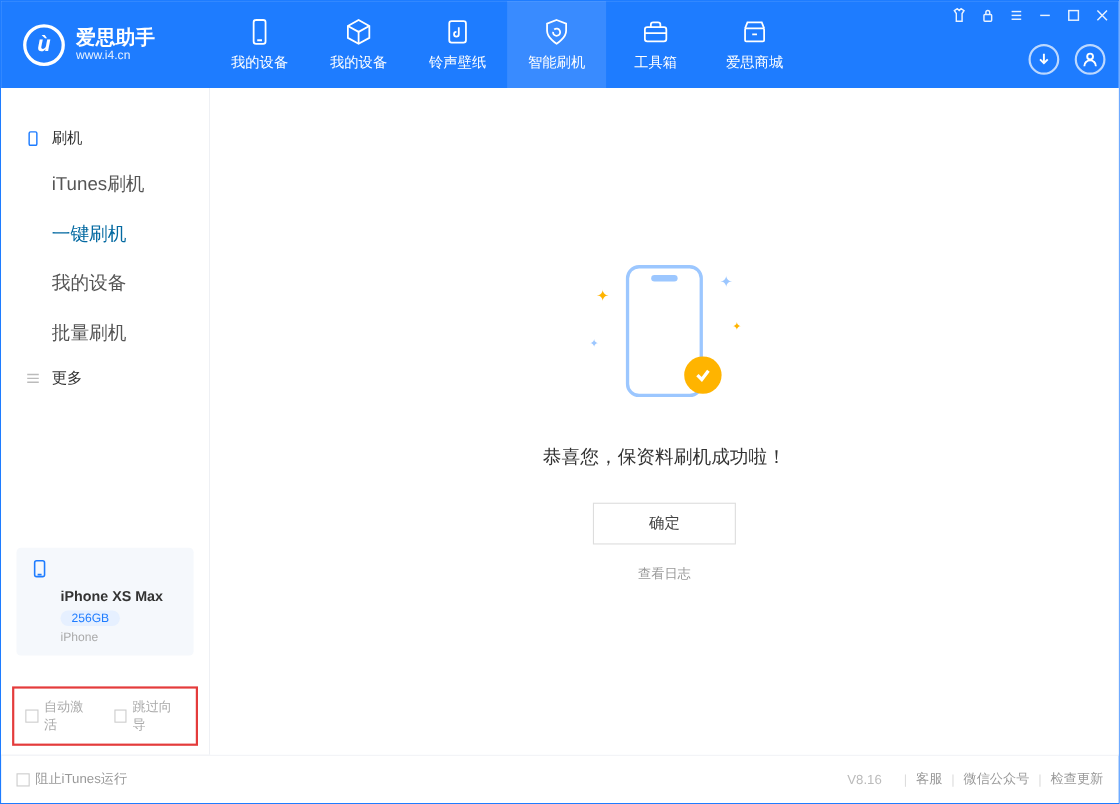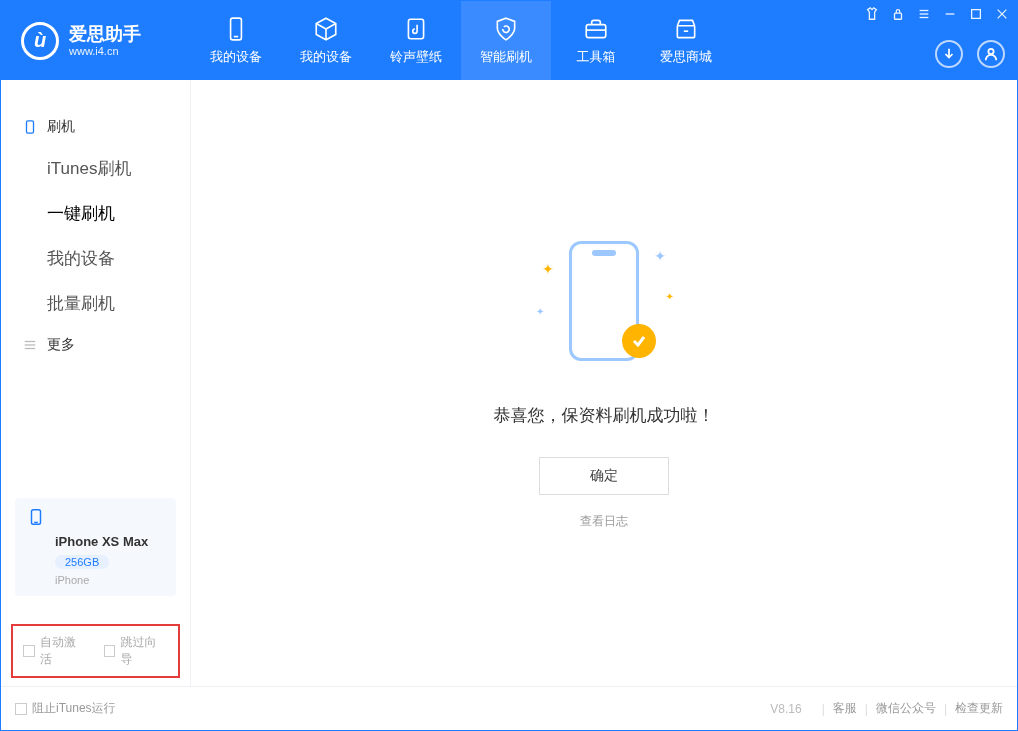--- a/index.html
+++ b/index.html
@@ -22,26 +22,26 @@
 .win-btn svg { width: 100%; height: 100%; stroke: #fff; fill: none; stroke-width: 1.5; }
 .header-right { position: absolute; right: 12px; bottom: 12px; display: flex; gap: 14px; }
 .hr-btn { width: 28px; height: 28px; border: 2px solid rgba(255,255,255,.7); border-radius: 50%; display: flex; align-items: center; justify-content: center; cursor: pointer; }
 .hr-btn svg { width: 14px; height: 14px; stroke: #fff; fill: none; stroke-width: 2; }
 
 
 .body { flex: 1; display: flex; min-height: 0; }
 
 
 .sidebar { width: 190px; border-right: 1px solid #eef0f4; display: flex; flex-direction: column; background: #fff; }
-.side-scroll { flex: 1; overflow: auto; padding-top: 28px; }
+.side-scroll { flex: 1; overflow: auto; padding-top: 7px; margin-top: 20px; }
 .sg-header { display: flex; align-items: center; padding: 10px 22px; font-size: 14px; color: #333; }
 .sg-icon { width: 14px; height: 14px; margin-right: 10px; }
 .sg-items { padding-left: 46px; }
 .sg-item { font-size: 17px; color: #555; padding: 11px 0; cursor: pointer; }
-.sg-item.active { color: #000000; }
+.sg-item.active { color: #0369a1; }
 .device-block { padding: 12px 14px; }
 .mode-card, .dev-card { background: #f5f8fc; border-radius: 4px; padding: 10px 12px; margin-bottom: 10px; display: flex; align-items: flex-start; }
 .mode-icon { width: 18px; height: 18px; margin-right: 10px; flex-shrink: 0; }
 .mode-label { font-size: 13px; color: #333; }
 .dev-name { font-size: 13px; color: #333; font-weight: bold; margin-top: 26px; }
 .dev-badge { display: inline-block; font-size: 11px; color: #1e7cff; background: #e6f0ff; border-radius: 10px; padding: 1px 10px; margin-top: 6px; }
 .dev-type { font-size: 11px; color: #aaa; margin-top: 4px; }
 .chk-row { border: 2px solid #e43b3b; padding: 8px 10px; margin: 6px 10px 8px; display: flex; gap: 16px; }
 .chk { display: flex; align-items: center; font-size: 12px; color: #aaa; }
 .chk-box { width: 12px; height: 12px; border: 1px solid #ccc; margin-right: 5px; }

